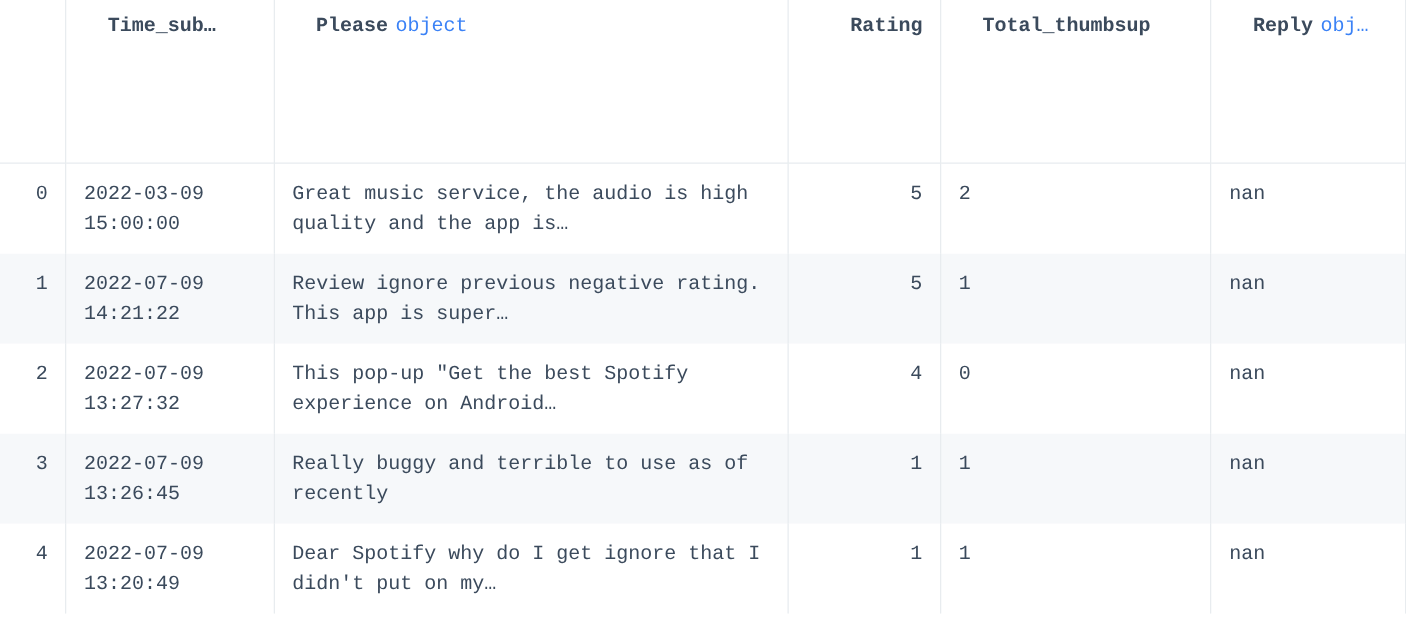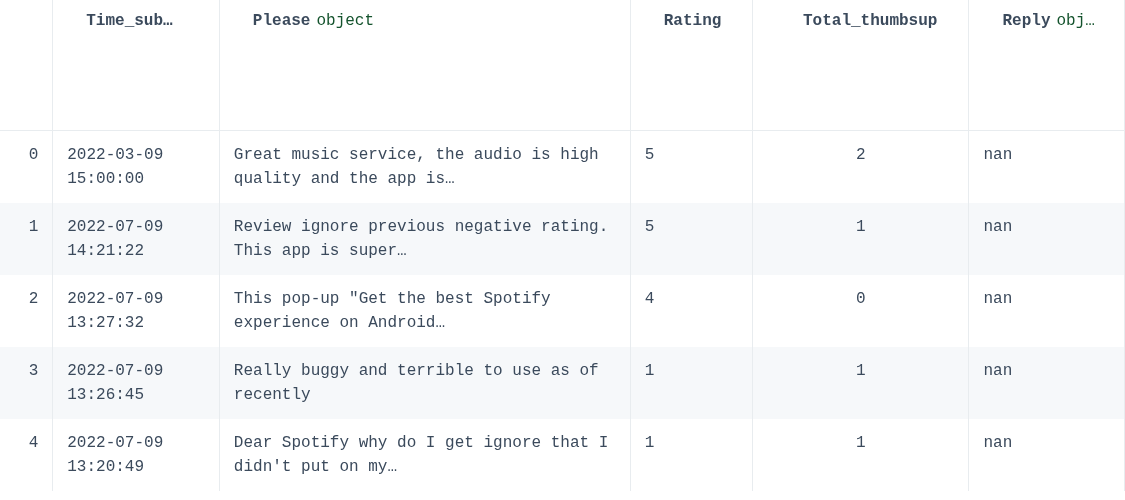--- a/index.html
+++ b/index.html
@@ -39,34 +39,34 @@
       vertical-align: top;
       font-weight: 600;
       color: #3b4a5c;
       white-space: nowrap;
       overflow: hidden;
       text-overflow: ellipsis;
       padding-left: 33px;
     }
     .th .dtype {
       font-weight: 400;
-      color: #14532d;
+      color: #3b82f6;
       margin-left: 6px;
     }
     .th.idx, .td.idx {
       text-align: right;
       width: 44px;
       min-width: 44px;
       max-width: 44px;
       color: #3b4a5c;
     }
     .col-time { width: 150px; min-width:150px; max-width:150px; }
     .col-review { width: 370px; min-width:370px; max-width:370px; }
-    .col-rating { width: 110px; min-width:110px; max-width:110px; text-align: left; }
-    .col-thumbs { width: 195px; min-width:195px; max-width:195px; text-align: center; margin-top: 26px; }
+    .col-rating { width: 110px; min-width:110px; max-width:110px; text-align: right; }
+    .col-thumbs { width: 195px; min-width:195px; max-width:195px; text-align: left; margin-top: 26px; }
     .col-reply { width: 140px; min-width:140px; max-width:140px;font-family:Liberation Mono, monospace; }
     .thead .tr .th {
       border-bottom: 1px solid #e8ecef;
     }
     .tbody .tr:nth-child(even) .td {
       background: #f6f8fa;
     }
     .tbody .tr:nth-child(odd) .td {
       background: #ffffff;
     }

